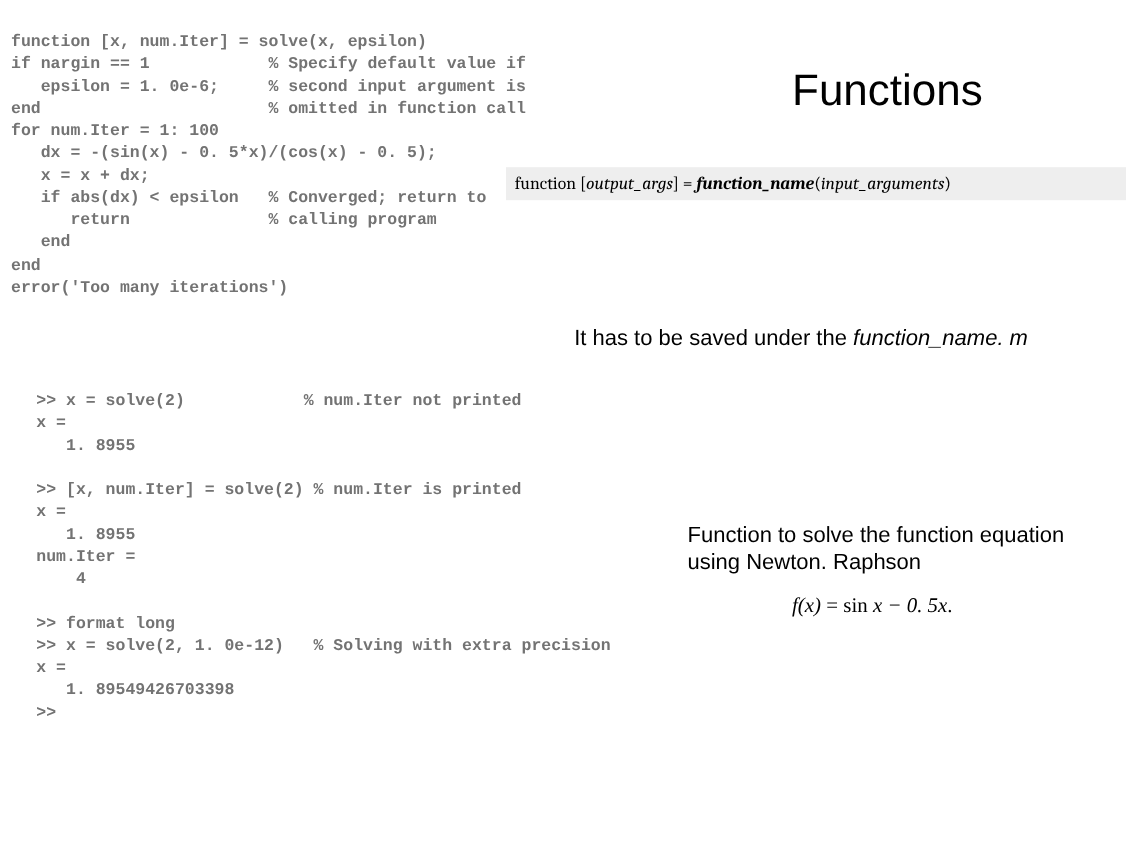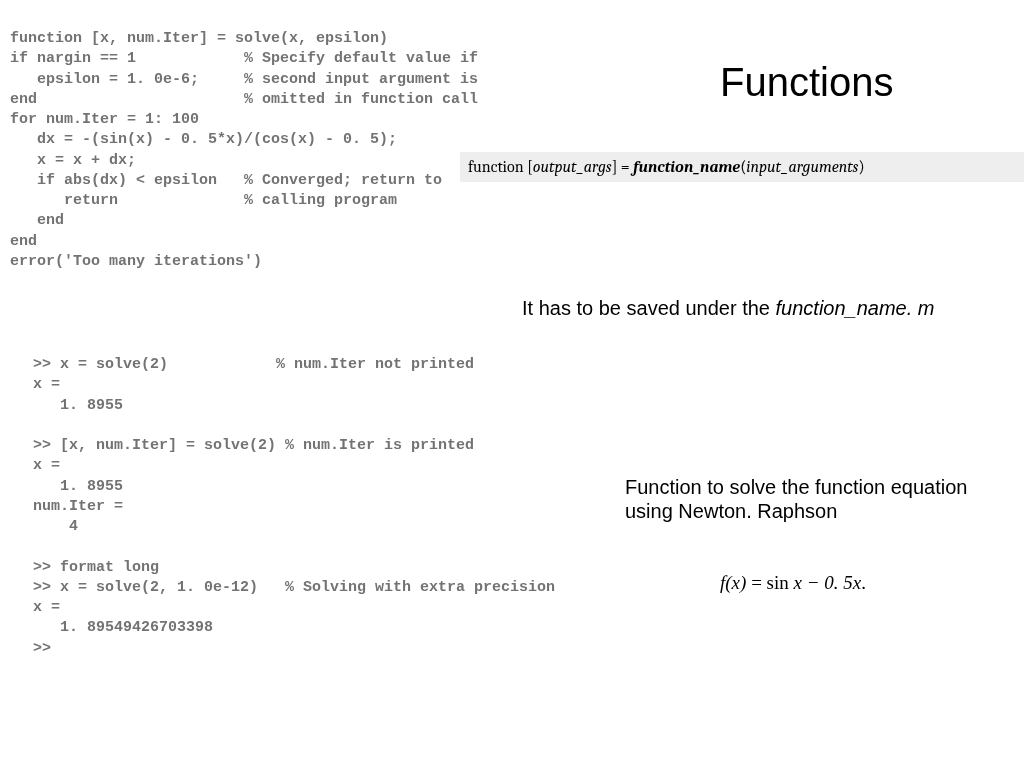--- a/index.html
+++ b/index.html
@@ -69,21 +69,21 @@
   .eq-note {
     position: absolute;
     top: 475px;
     left: 625px;
     width: 360px;
     font-size: 20px;
     line-height: 1.2;
   }
   .equation {
     position: absolute;
-    top: 572px;
+    top: 540px;
     left: 720px;
     font-family: "Cambria Math", "Times New Roman", serif;
     font-size: 19px;
     font-style: italic;
   }
   .equation .upright { font-style: normal; }
 </style>
 </head>
 <body>
 

